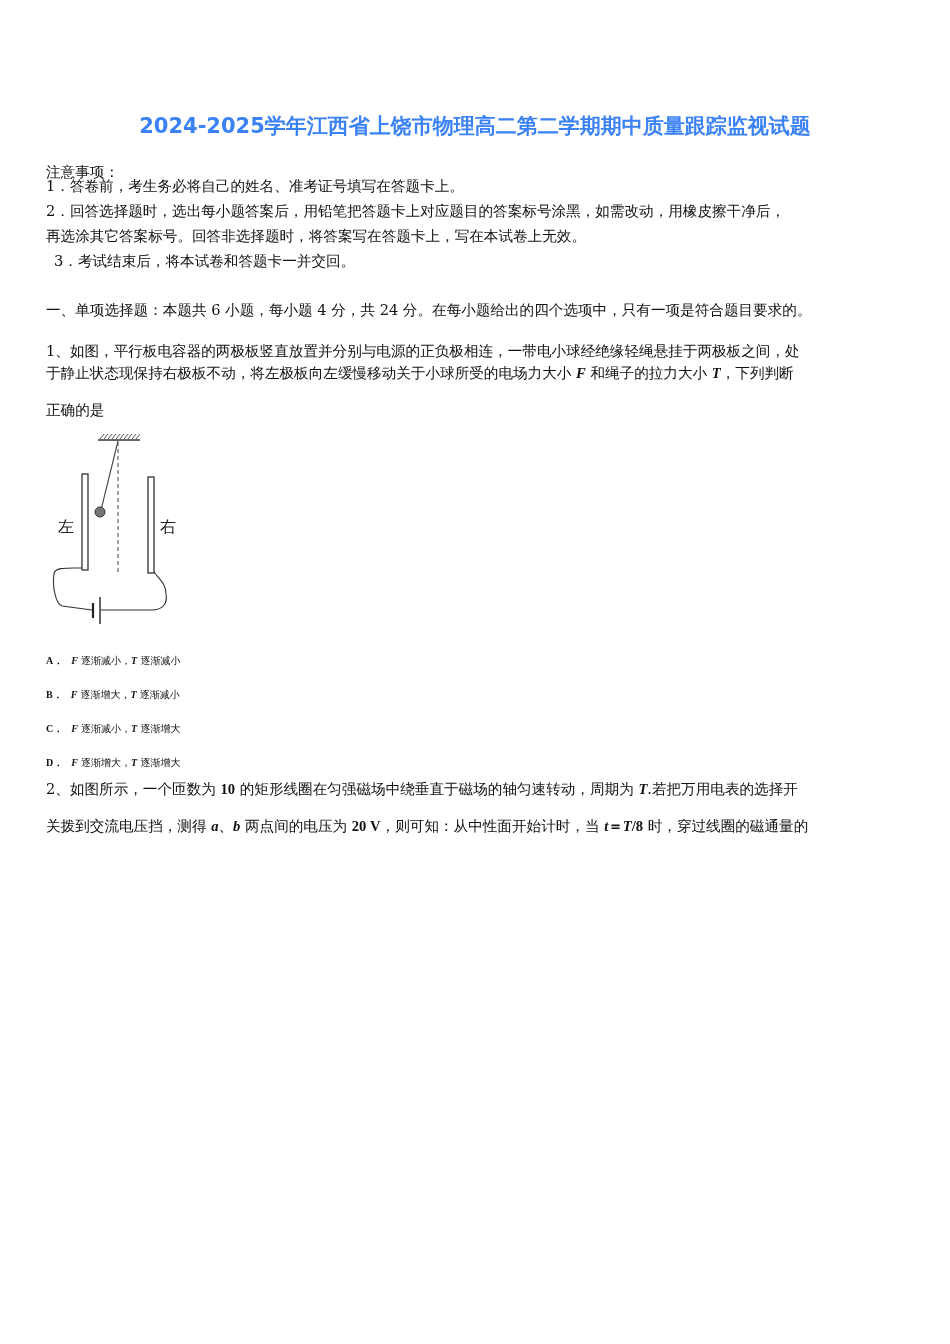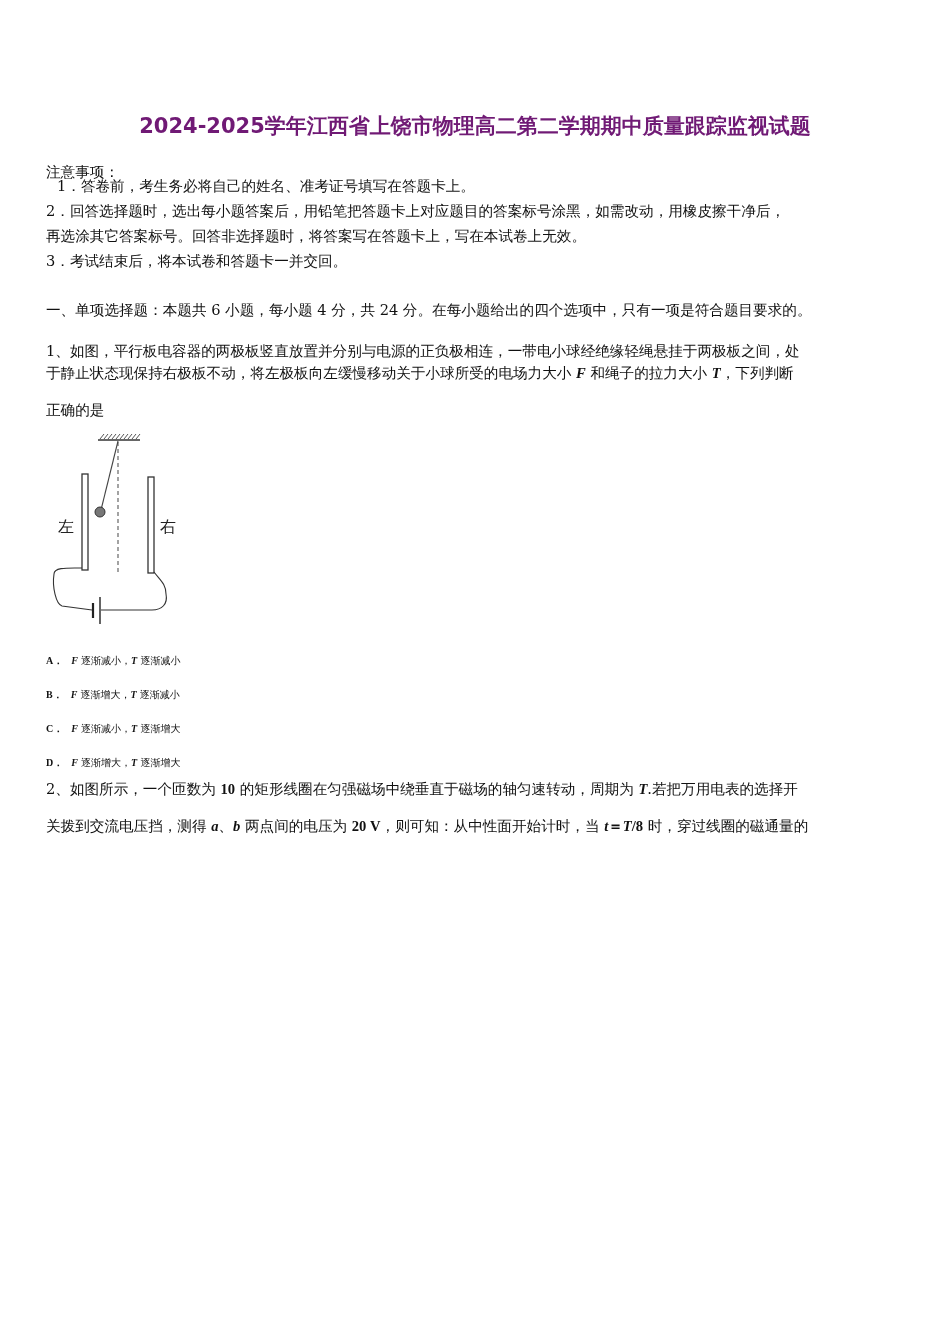--- a/index.html
+++ b/index.html
@@ -4,21 +4,21 @@
 <style>
   html, body { margin: 0; padding: 0; background: #ffffff; }
   body {
     width: 950px; height: 1344px; position: relative; overflow: hidden;
     font-family: "DejaVu Serif", "Liberation Serif", serif;
     color: #111111;
   }
   .title {
     position: absolute; left: 0; top: 112px; width: 950px; text-align: center;
     font-family: "DejaVu Sans", "Liberation Sans", sans-serif;
-    font-weight: bold; font-size: 21px; letter-spacing: 0px; color: #701a75;
+    font-weight: bold; font-size: 21px; letter-spacing: 0px; color: #3b82f6;
   }
   .line {
     position: absolute; left: 46px; font-size: 14.6px; white-space: nowrap;
     line-height: 20px;
   }
   .bi { font-weight: bold; font-style: italic; font-family: "Liberation Serif", "DejaVu Serif", serif; }
   .b { font-weight: bold; font-family: "Liberation Serif", "DejaVu Serif", serif; }
   .opt { position: absolute; left: 46px; font-size: 10px; white-space: nowrap; margin-top: 11px; }
   .opt .letter { font-weight: bold; font-family: "Liberation Serif", serif; margin-right: 8px; }
   .figure { position: absolute; left: 48px; top: 432px; width: 150px; height: 195px; }
@@ -26,24 +26,24 @@
 </style>
 </head>
 <body>
 
 <div>
 
   <div class="title">2024-2025学年江西省上饶市物理高二第二学期期中质量跟踪监视试题</div>
 
   <div>
     <div class="line" style="top:162px;">注意事项：</div>
-    <div class="line" style="top:176px;margin-left:11px;">1．答卷前，考生务必将自己的姓名、准考证号填写在答题卡上。</div>
+    <div class="line" style="top:176px;">1．答卷前，考生务必将自己的姓名、准考证号填写在答题卡上。</div>
     <div class="line" style="top:201px;">2．回答选择题时，选出每小题答案后，用铅笔把答题卡上对应题目的答案标号涂黑，如需改动，用橡皮擦干净后，</div>
     <div class="line" style="top:226px;">再选涂其它答案标号。回答非选择题时，将答案写在答题卡上，写在本试卷上无效。</div>
-    <div class="line" style="top:251px;">3．考试结束后，将本试卷和答题卡一并交回。</div>
+    <div class="line" style="top:251px;margin-left:8px;">3．考试结束后，将本试卷和答题卡一并交回。</div>
   </div>
 
   <div class="line" style="top:300px;">一、单项选择题：本题共 6 小题，每小题 4 分，共 24 分。在每小题给出的四个选项中，只有一项是符合题目要求的。</div>
 
   <div>
     <div class="line" style="top:341px;">1、如图，平行板电容器的两极板竖直放置并分别与电源的正负极相连，一带电小球经绝缘轻绳悬挂于两极板之间，处</div>
     <div class="line" style="top:363px;">
       <span>于静止状态现保持右极板不动，将左极板向左缓慢移动关于小球所受的电场力大小 </span><span class="bi">F</span><span> 和绳子的拉力大小 </span><span class="bi">T</span><span>，下列判断</span>
     </div>
     <div class="line" style="top:400px;text-align:right;">正确的是</div>

